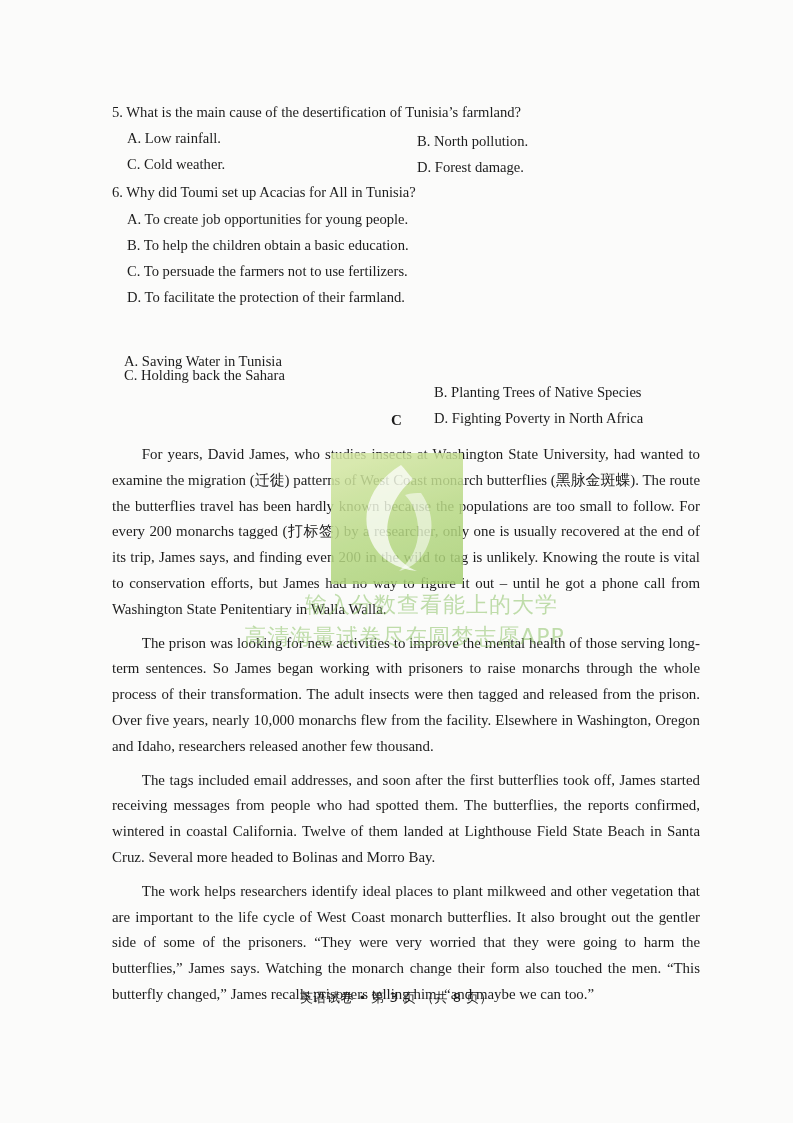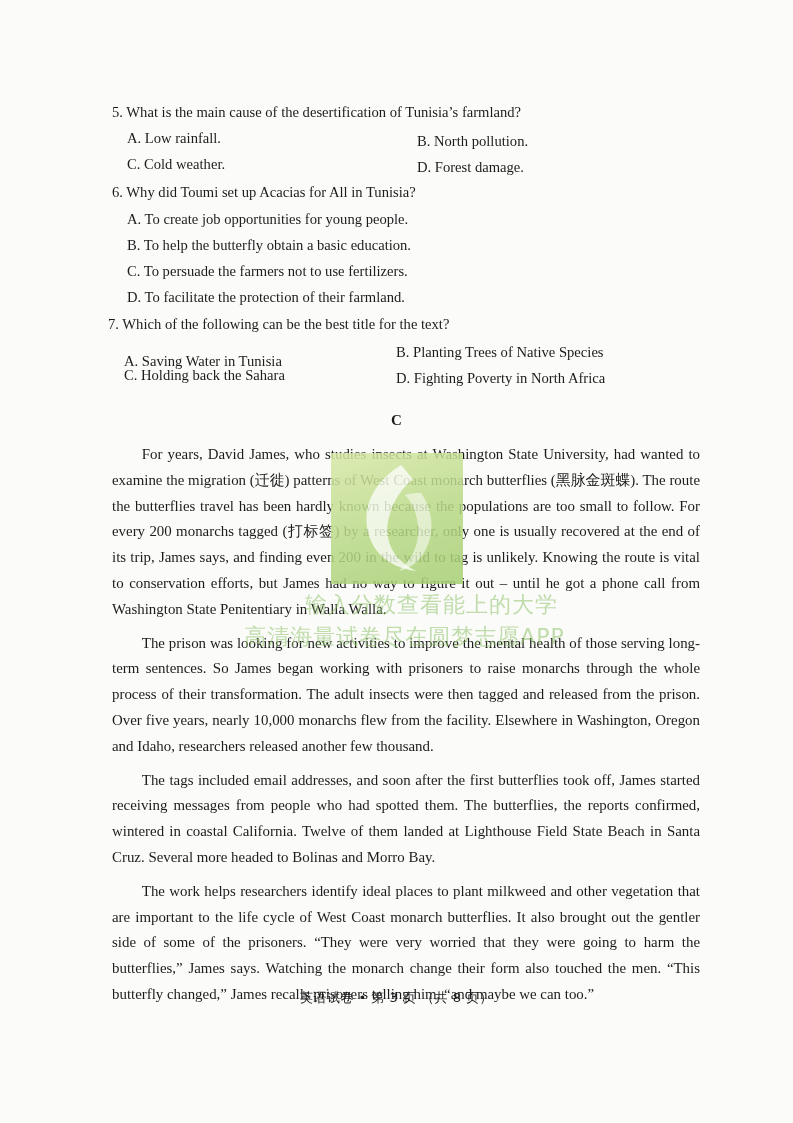--- a/index.html
+++ b/index.html
@@ -8,21 +8,21 @@
     background: #fbfbfa;
     font-family: "Liberation Serif", "DejaVu Serif", serif;
     color: #1c1c1c;
   }
   .page { position: absolute; left: 0; top: 0; width: 793px; height: 820px; }
   .q { position: absolute; font-size: 14.6px; line-height: 18px; white-space: nowrap; }
   .stem { left: 112px; }
   .opt-l { left: 127px; }
   .opt-r { left: 417px; }
   .opt-l2 { left: 124px; }
-  .opt-r2 { left: 396px; }
+  .opt-r2 { left: 434px; margin-top: 40px; }
   .section-title {
     position: absolute; left: 0; width: 793px; top: 411px; text-align: center;
     font-weight: bold; font-size: 15px; line-height: 18px;
   }
   .passage {
     position: absolute; left: 104px; width: 604px; top: 434px;
     font-size: 14.9px; line-height: 25.8px; text-align: justify;
     text-align-last: left;
   }
   .passage p { margin: 8px; text-indent: 2em; }
@@ -52,25 +52,24 @@
 <div class="page">
 
   <div class="q stem" style="top:103px">5. What is the main cause of the desertification of Tunisia’s farmland?</div>
   <div class="q opt-l" style="top:129px">A. Low rainfall.</div>
   <div class="q opt-r" style="top:132px">B. North pollution.</div>
   <div class="q opt-l" style="top:155px">C. Cold weather.</div>
   <div class="q opt-r" style="top:158px">D. Forest damage.</div>
 
   <div class="q stem" style="top:183px">6. Why did Toumi set up Acacias for All in Tunisia?</div>
   <div class="q opt-l" style="top:210px">A. To create job opportunities for young people.</div>
-  <div class="q opt-l" style="top:236px">B. To help the butterfly obtain a basic education.</div>
+  <div class="q opt-l" style="top:236px">B. To help the children obtain a basic education.</div>
   <div class="q opt-l" style="top:262px">C. To persuade the farmers not to use fertilizers.</div>
   <div class="q opt-l" style="top:288px">D. To facilitate the protection of their farmland.</div>
 
-  <div class="q stem" style="top:315px; left:108px">7. Which of the following can be the best title for the text?</div>
   <div class="q opt-l2" style="top:352px">A. Saving Water in Tunisia</div>
   <div class="q opt-r2" style="top:343px">B. Planting Trees of Native Species</div>
   <div class="q opt-l2" style="top:366px">C. Holding back the Sahara</div>
   <div class="q opt-r2" style="top:369px">D. Fighting Poverty in North Africa</div>
 
   <div class="section-title">C</div>
 
   <div class="passage">
     <p>For years, David James, who studies insects at Washington State University, had wanted to examine the migration (迁徙) patterns of West Coast monarch butterflies (黑脉金斑蝶). The route the butterflies travel has been hardly known because the populations are too small to follow. For every 200 monarchs tagged (打标签) by a researcher, only one is usually recovered at the end of its trip, James says, and finding even 200 in the wild to tag is unlikely. Knowing the route is vital to conservation efforts, but James had no way to figure it out – until he got a phone call from Washington State Penitentiary in Walla Walla.</p>
     <p>The prison was looking for new activities to improve the mental health of those serving long-term sentences. So James began working with prisoners to raise monarchs through the whole process of their transformation. The adult insects were then tagged and released from the prison. Over five years, nearly 10,000 monarchs flew from the facility. Elsewhere in Washington, Oregon and Idaho, researchers released another few thousand.</p>

